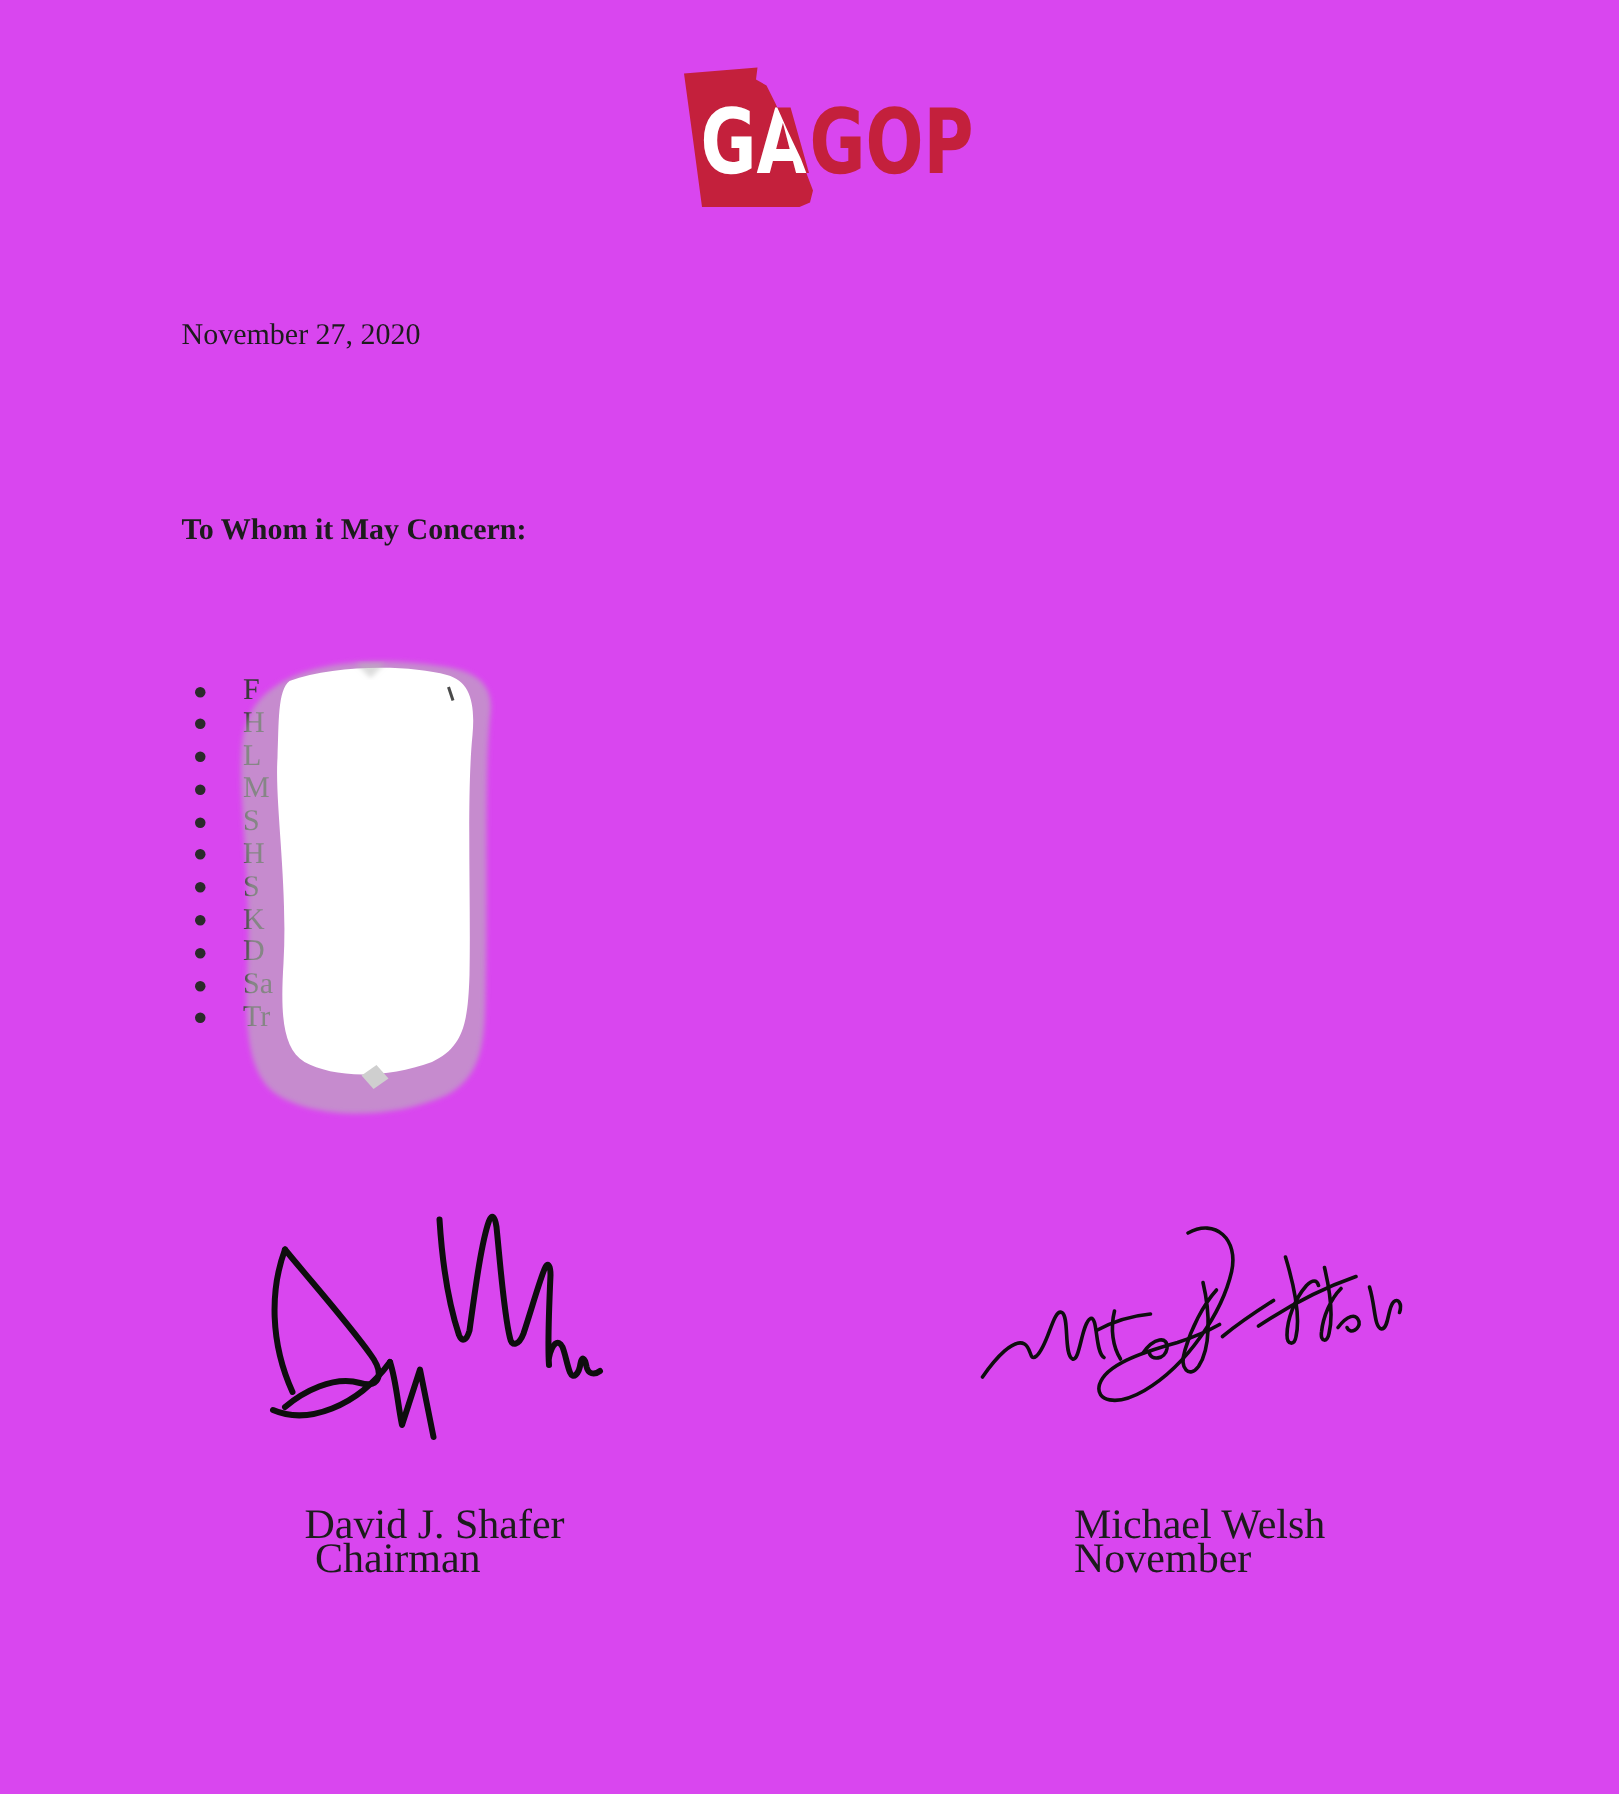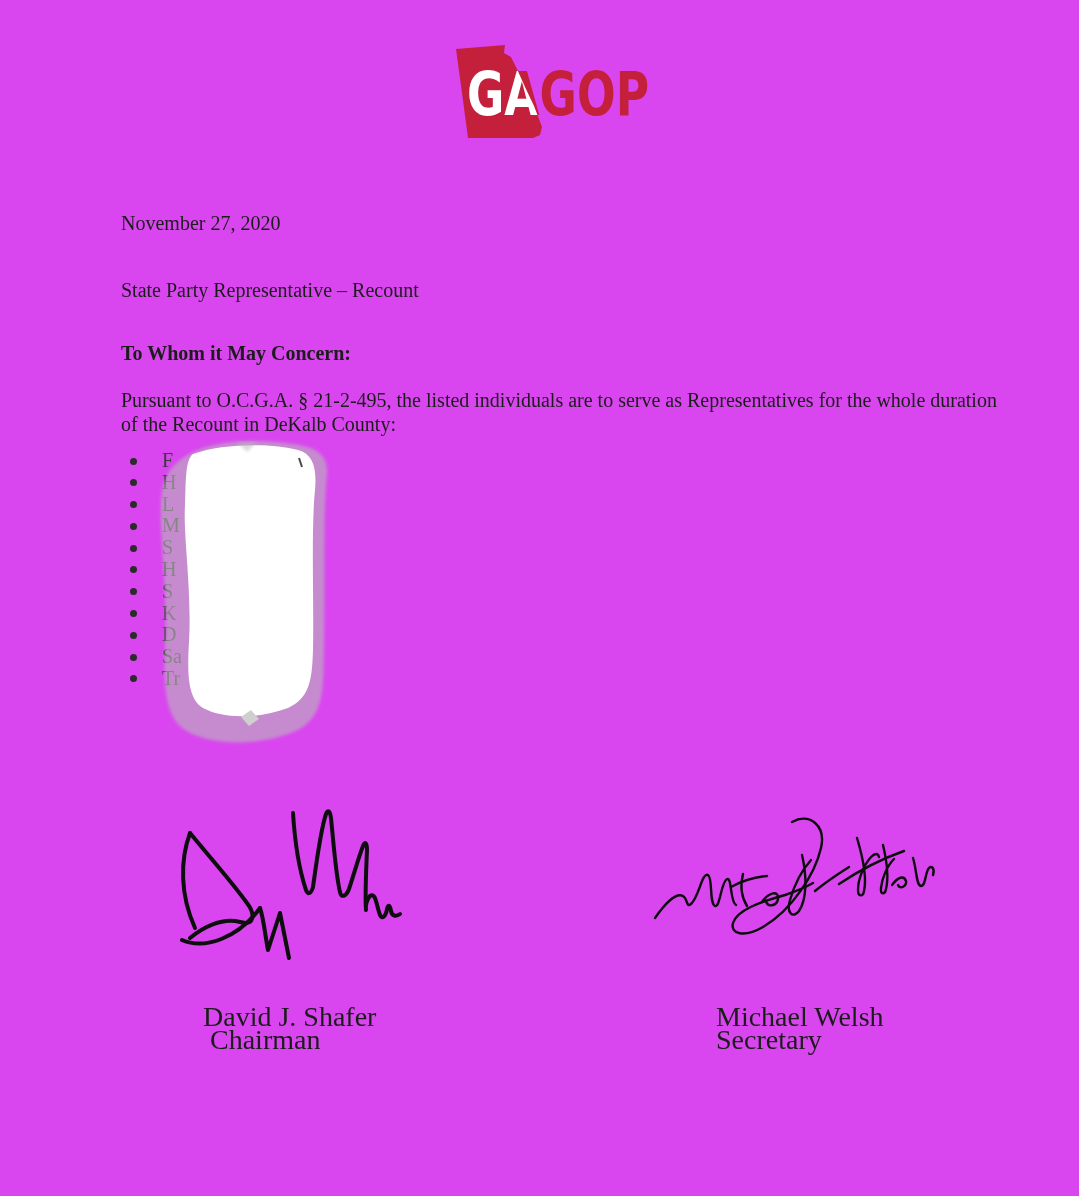--- a/index.html
+++ b/index.html
@@ -66,24 +66,21 @@
       </defs>
       <path d="M 6,11 L 55,7 L 54,15 L 61,19 L 67,31 L 75,49 L 84,68 L 92,89 L 90,97 L 83,100 L 18,100 L 12,55 Z" fill="var(--brand-red,#c4203c)"></path>
       <text class="logo-word" x="17" y="77" textLength="182" lengthAdjust="spacingAndGlyphs" fill="var(--brand-red,#c4203c)">GAGOP</text>
       <g clip-path="url(#stateClip)">
         <text class="logo-word" x="17" y="77" textLength="182" lengthAdjust="spacingAndGlyphs" fill="#ffffff">GAGOP</text>
       </g>
     </svg>
   </div>
 
   <p class="abs t date">November 27, 2020</p>
-  <p class="abs t subject">State Party Representative – Recount</p>
   <p class="abs t salutation">To Whom it May Concern:</p>
-  <p class="abs t bodytext"><span>Pursuant to O.C.G.A. § 21-2-495, the listed individuals are to serve as Representatives for the whole duration</span><br>
-    <span>of the Recount in DeKalb County:</span></p>
 
   <ul class="abs rep-list">
       <li><span class="dot"></span><span>F</span></li>
       <li><span class="dot"></span><span>H</span></li>
       <li><span class="dot"></span><span>L</span></li>
       <li><span class="dot"></span><span>M</span></li>
       <li><span class="dot"></span><span>S</span></li>
       <li><span class="dot"></span><span>H</span></li>
       <li><span class="dot"></span><span>S</span></li>
       <li><span class="dot"></span><span>K</span></li>
@@ -130,16 +127,16 @@
     <path d="M 262,87 C 268,79 274,77 276,83 C 277,88 270,92 268,87"></path>
     <path d="M 283,60 C 287,73 286,87 291,88 C 296,88 295,74 299,70 C 302,67 305,71 303,77"></path>
   </svg>
 
   <div class="abs signer signer-left">
     <div class="signer-name">David J. Shafer</div>
     <div class="signer-title">Chairman</div>
   </div>
   <div class="abs signer signer-right">
     <div class="signer-name">Michael Welsh</div>
-    <div class="signer-title">Secretary</div>
+    <div class="signer-title">November</div>
   </div>
 
 </div>
 
 </body></html>

